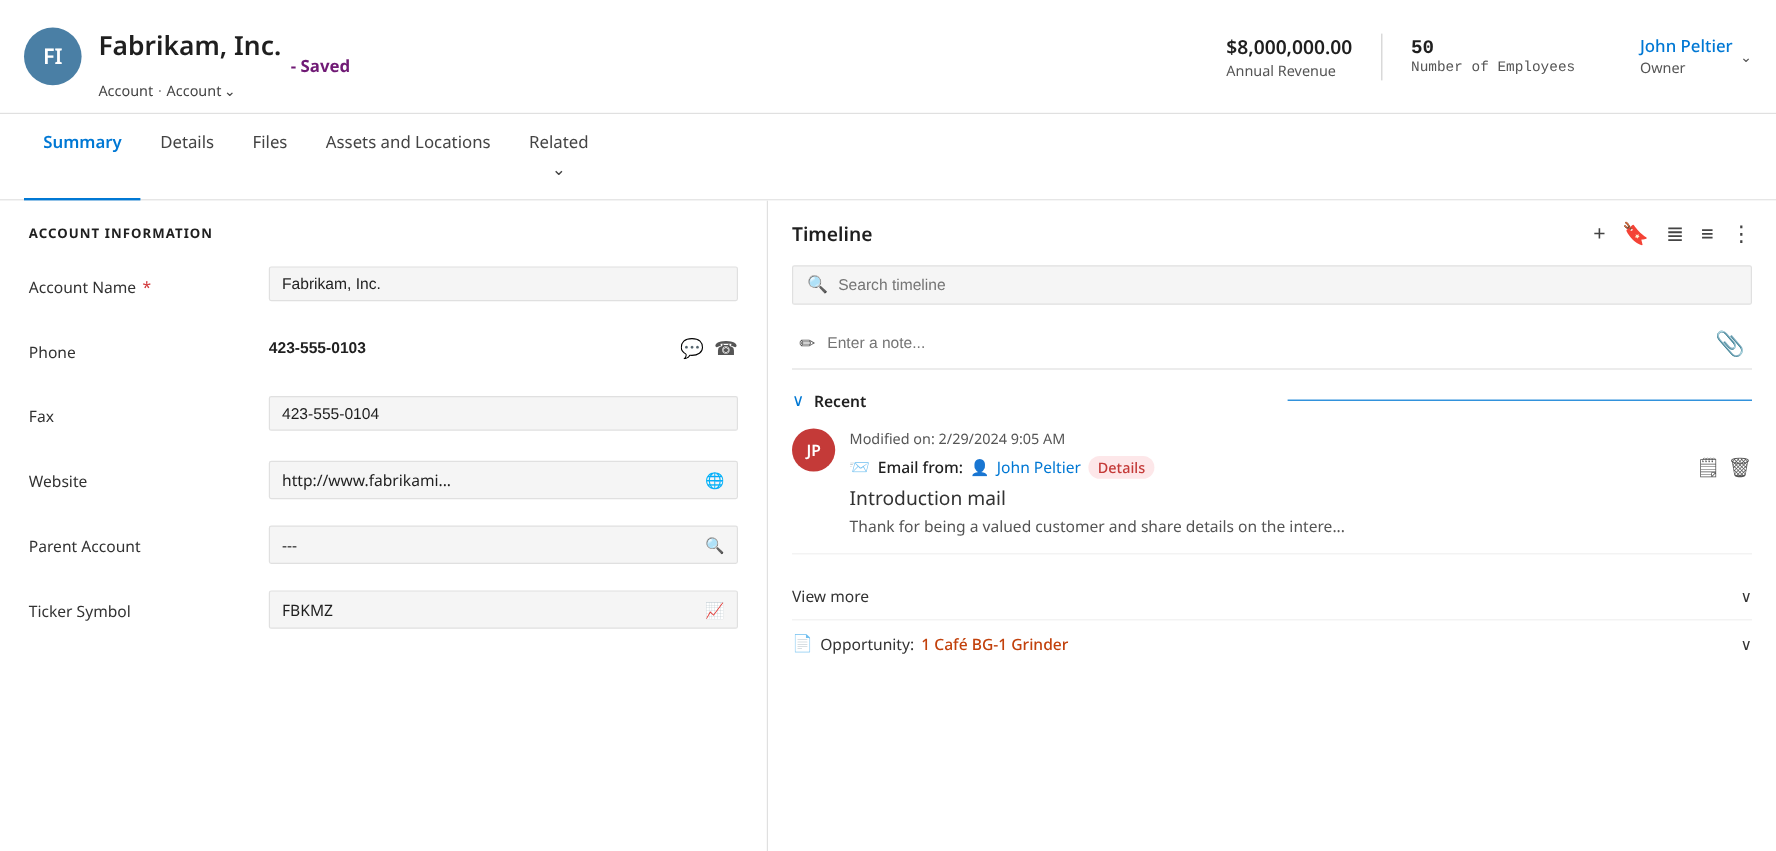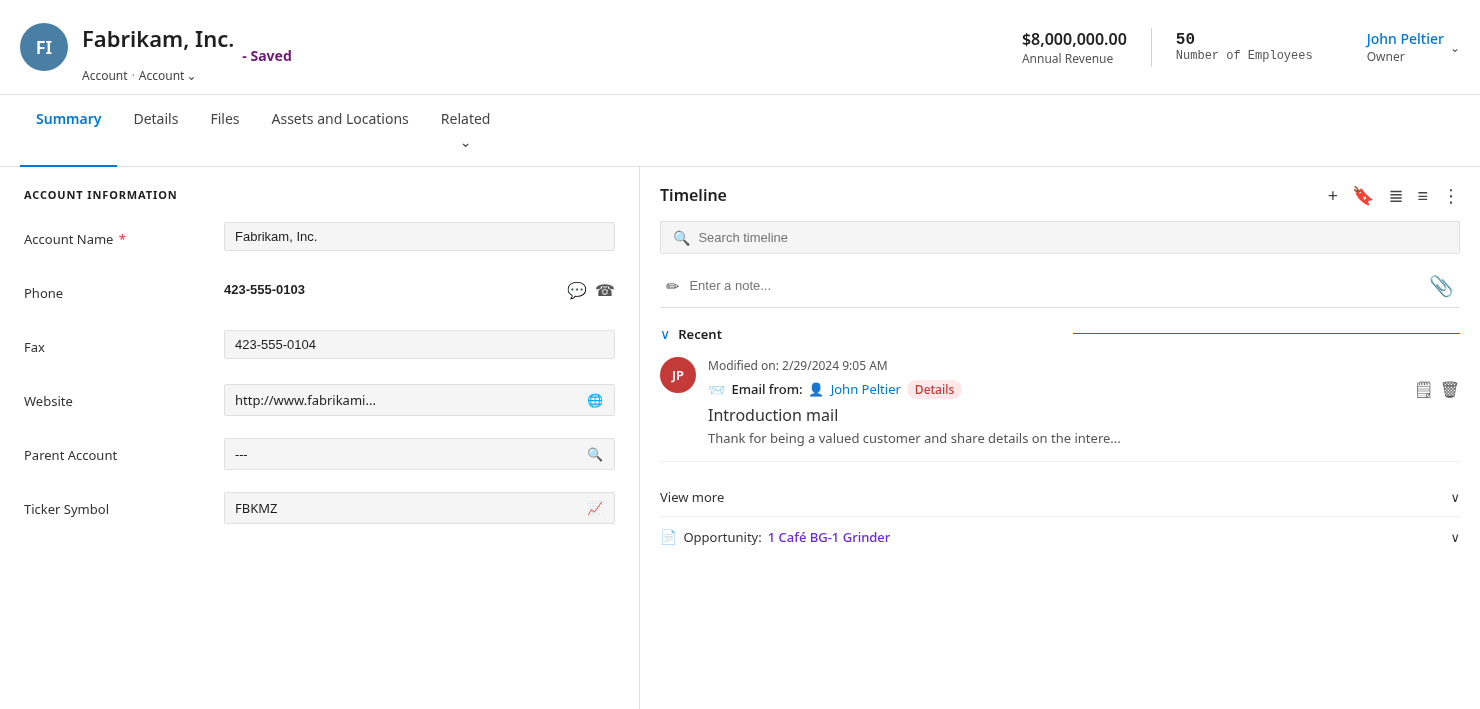--- a/index.html
+++ b/index.html
@@ -252,21 +252,21 @@
       cursor: pointer;
     }
     .opportunity-row {
       display: flex;
       align-items: center;
       justify-content: space-between;
       padding: 10px 0;
       font-size: 13px;
       color: #333;
     }
-    .opportunity-link { color: #6d28d9; text-decoration: none; font-weight: 500; }
+    .opportunity-link { color: #c2410c; text-decoration: none; font-weight: 500; }
     .opp-icon { font-size: 14px; color: #555; }
   </style>
 </head>
 <body>
 
 <div class="header">
   <div class="avatar">FI</div>
   <div class="header-title-block">
     <div class="header-name-row">
       <span class="header-name">Fabrikam, Inc.</span>

